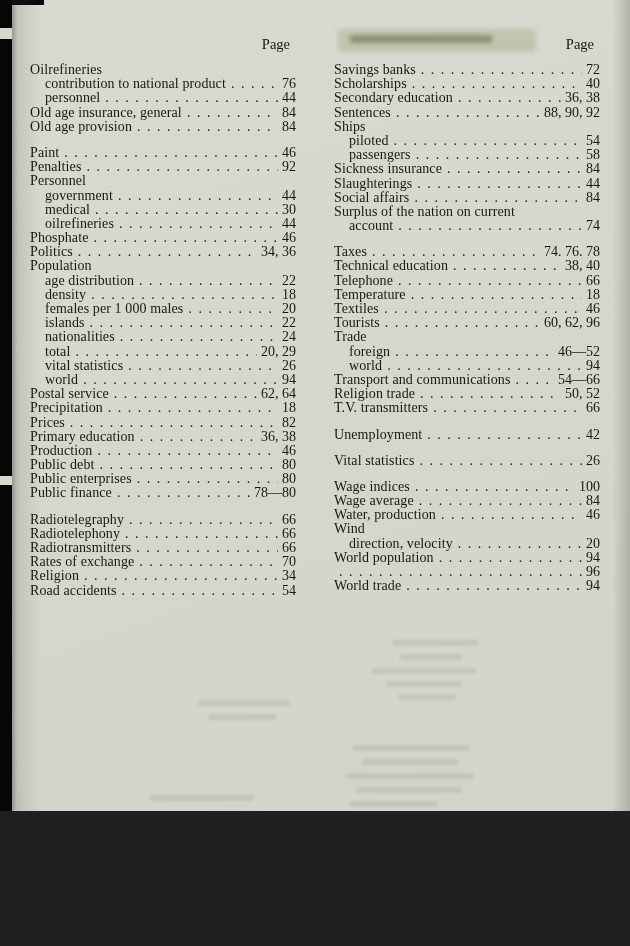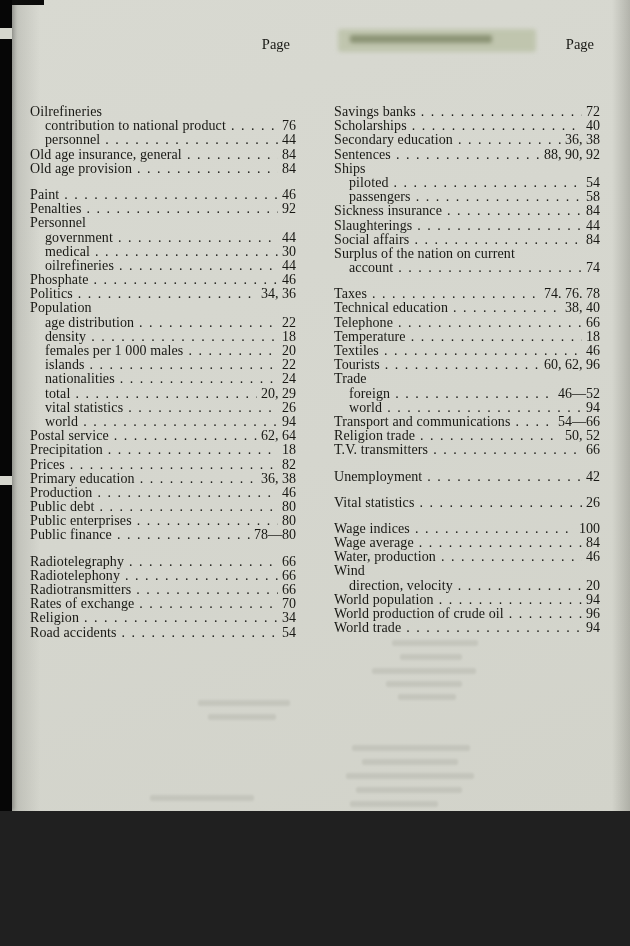--- a/index.html
+++ b/index.html
@@ -17,21 +17,21 @@
   .corner-mark{position:absolute;left:12px;top:0;width:32px;height:5px;background:#0a0a0a;}
   .paper-shade-left{position:absolute;left:12px;top:0;width:28px;height:100%;background:linear-gradient(to right,rgba(40,40,35,0.14),rgba(40,40,35,0));}
   .right-edge{position:absolute;right:0;top:0;width:18px;height:100%;background:linear-gradient(to left,rgba(50,50,42,0.22),rgba(50,50,42,0));}
   .smudge{position:absolute;left:338px;top:29px;width:198px;height:23px;background:#aeb794;opacity:0.55;filter:blur(2px);border-radius:3px;}
   .smudge-text{position:absolute;left:350px;top:35px;width:142px;height:8px;background:#59633e;opacity:0.5;filter:blur(2px);border-radius:2px;}
   .ghost{position:absolute;height:6px;background:#6e7064;opacity:0.14;filter:blur(0.8px);border-radius:2px;}
   
   .col-header{position:absolute;top:36px;width:266px;font-size:14.5px;text-align:right;padding-right:6px;box-sizing:border-box;}
   .hdr-left{left:30px;}
   .hdr-right{left:334px;}
-  .col{position:absolute;top:63px;width:266px;margin-top:42px;}
+  .col{position:absolute;top:63px;width:266px;}
   .col-left{left:30px;}
   .col-right{left:334px;}
   .row{display:flex;align-items:baseline;height:14.2px;line-height:14.2px;font-size:14px;white-space:nowrap;}
   .row.ind{padding-left:15px;}
   .row .label{flex:0 0 auto;letter-spacing:0.1px;}
   .row .dots{flex:1 1 auto;overflow:hidden;white-space:nowrap;letter-spacing:6.5px;padding-left:5px;margin-right:4px;min-width:0;color:#20201c;}
   .row .pg{flex:0 0 auto;text-align:right;}
   .gap{height:12px;}
   .page-number{position:absolute;top:872px;right:23px;font-size:14.5px;letter-spacing:0.5px;margin-top:16px;}
 </style>
@@ -404,21 +404,20 @@
         <span class="label">direction, velocity</span>
         <span class="dots">................................................................................</span>
         <span class="pg">20</span>
       </div>
       <div class="row">
         <span class="label">World population</span>
         <span class="dots">................................................................................</span>
         <span class="pg">94</span>
       </div>
       <div class="row">
-        <span class="label">World production of crude oil</span>
         <span class="dots">................................................................................</span>
         <span class="pg">96</span>
       </div>
       <div class="row">
         <span class="label">World trade</span>
         <span class="dots">................................................................................</span>
         <span class="pg">94</span>
       </div>
     </div>
 

